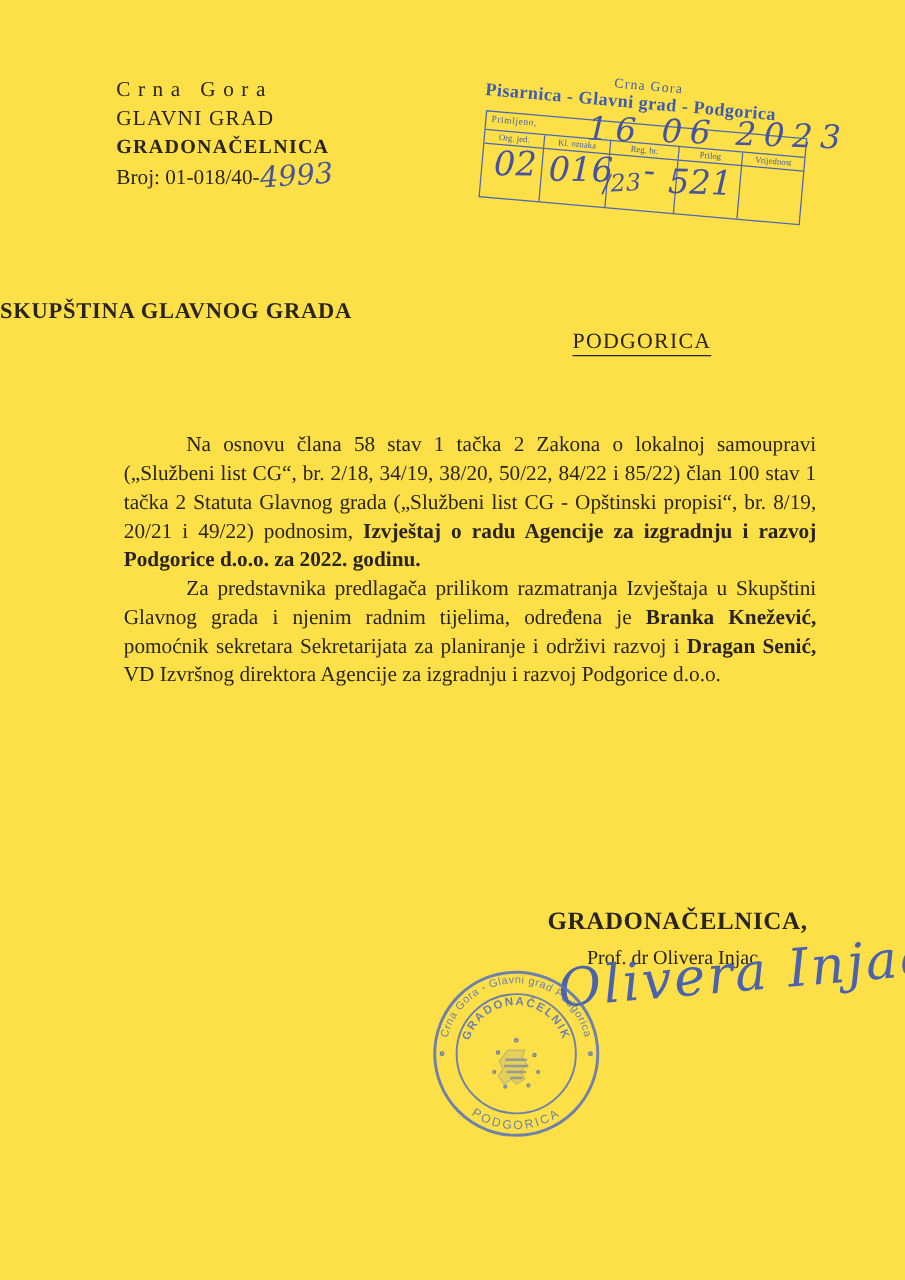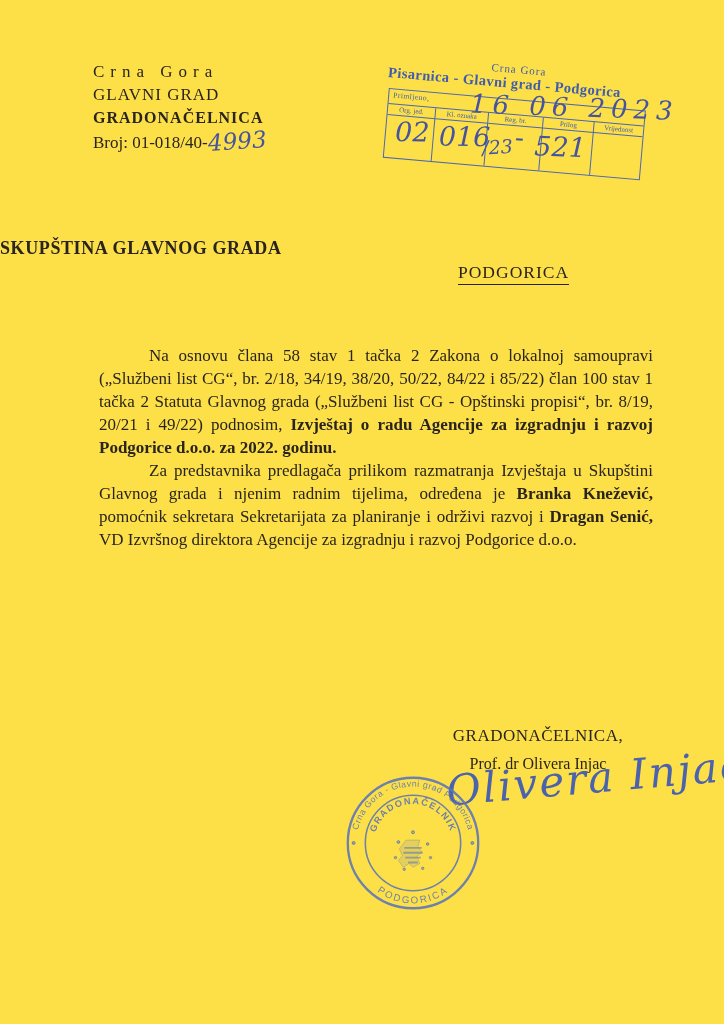--- a/index.html
+++ b/index.html
@@ -58,21 +58,21 @@
   }
   
   .body-text{
     position:absolute;left:88px;top:344px;width:554px;
     font-size:17px;line-height:23px;text-align:justify;margin-left:11px;
   }
   .body-text p{margin:0;text-indent:50px;}
   .seg-bold{font-weight:bold;}
   
   .signature-block{position:absolute;left:438px;top:726px;width:200px;text-align:center;}
-  .sig-title{font-weight:normal;font-size:17px;letter-spacing:.5px;}
+  .sig-title{font-weight:bold;font-size:20px;letter-spacing:.5px;}
   .sig-name{font-weight:normal;font-size:16px;margin-top:9px;}
   .sig-script{
     position:absolute;left:446px;top:756px;width:240px;
     font-family:"DejaVu Serif","Liberation Serif",serif;font-style:italic;
     font-size:42px;color:#4b62ad;transform:rotate(-5deg);
     letter-spacing:2px;white-space:nowrap;
   }
   
   .round-seal{position:absolute;left:340px;top:770px;opacity:.88;}
 </style>

